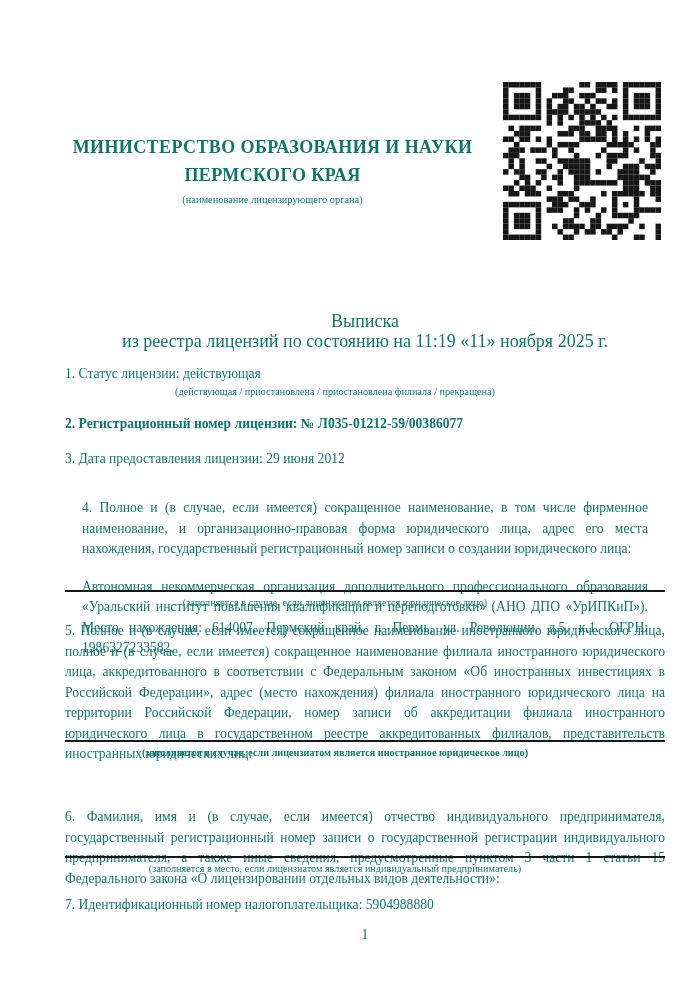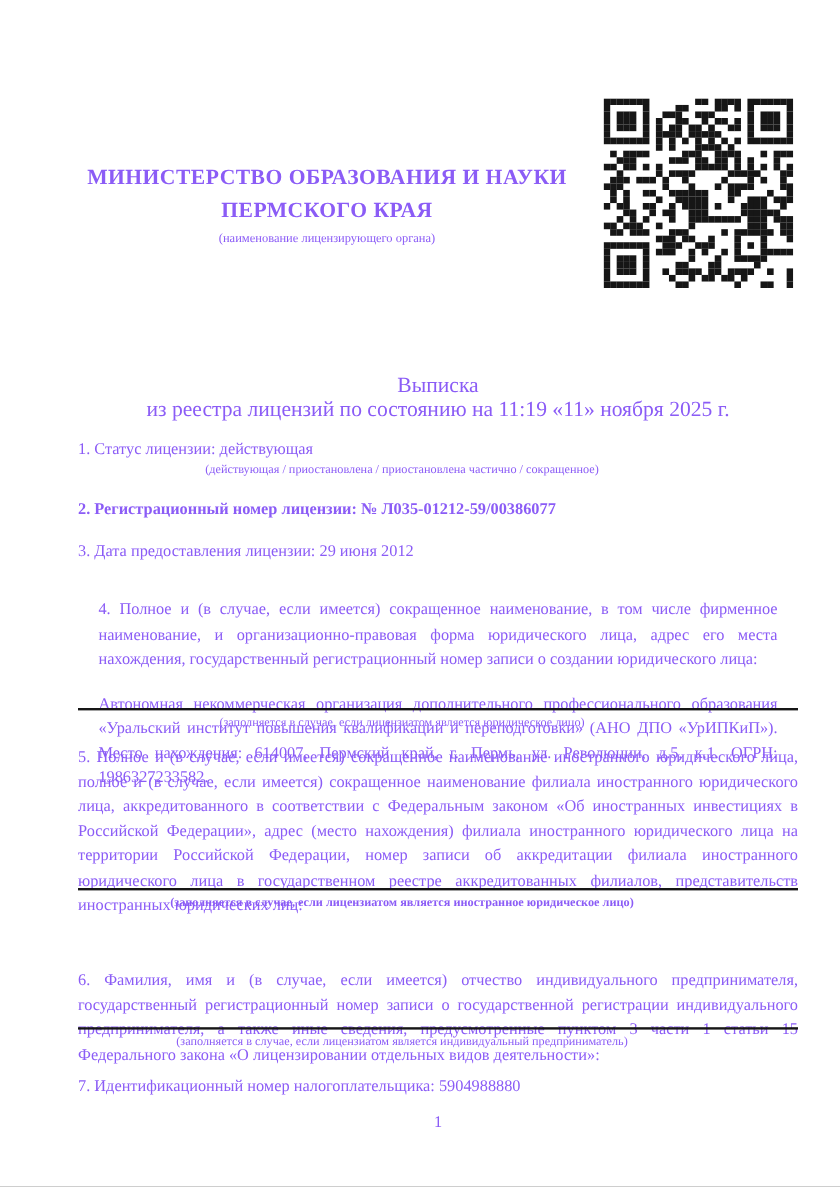--- a/index.html
+++ b/index.html
@@ -2,21 +2,21 @@
 <html lang="ru"><head>
 <meta charset="utf-8">
 <style>
   html,body { margin:0; padding:0; background:#808080; }
   .page {
     position:relative;
     width:700px; height:989px;
     margin:0 auto;
     background:#ffffff;
     font-family:"Liberation Serif", serif;
-    color:#8b5cf6;
+    color:#0f766e;
     overflow:hidden;
   }
   .abs { position:absolute; }
 
   .ministry {
     left:65px; top:133px; width:415px;
     text-align:center;
     font-weight:bold;
     font-size:18px;
     line-height:28px;
@@ -488,38 +488,38 @@
         <rect x="152.55" y="152.55" width="5.50" height="5.50" fill="#161616"></rect>
       </svg>
   </div>
 
   <div class="abs doc-title">
     <div>Выписка</div>
     <div>из реестра лицензий по состоянию на 11:19 «11» ноября 2025 г.</div>
   </div>
 
   <div class="abs body-line" style="top:364px;">1. Статус лицензии: действующая</div>
-  <div class="abs small-caption" style="top:385px;">(действующая / приостановлена / приостановлена частично / сокращенное)</div>
+  <div class="abs small-caption" style="top:385px;">(действующая / приостановлена / приостановлена филиала / прекращена)</div>
 
   <div class="abs body-line" style="top:414px;font-weight:bold;">2. Регистрационный номер лицензии: № Л035-01212-59/00386077</div>
 
   <div class="abs body-line" style="top:449px;">3. Дата предоставления лицензии: 29 июня 2012</div>
 
   <div class="abs body-line para" style="top:481px;">
     <p>4. Полное и (в случае, если имеется) сокращенное наименование, в том числе фирменное наименование, и организационно-правовая форма юридического лица, адрес его места нахождения, государственный регистрационный номер записи о создании юридического лица:</p>
     <p>Автономная некоммерческая организация дополнительного профессионального образования «Уральский институт повышения квалификации и переподготовки» (АНО ДПО «УрИПКиП»). Место нахождения: 614007, Пермский край, г. Пермь, ул. Революции, д.5, к.1. ОГРН: 1986327233582.</p>
   </div>
   <div class="abs rule" style="top:590px;"></div>
   <div class="abs small-caption" style="top:596px;">(заполняется в случае, если лицензиатом является юридическое лицо)</div>
 
   <div class="abs body-line para" style="top:621px;">5. Полное и (в случае, если имеется) сокращенное наименование иностранного юридического лица, полное и (в случае, если имеется) сокращенное наименование филиала иностранного юридического лица, аккредитованного в соответствии с Федеральным законом «Об иностранных инвестициях в Российской Федерации», адрес (место нахождения) филиала иностранного юридического лица на территории Российской Федерации, номер записи об аккредитации филиала иностранного юридического лица в государственном реестре аккредитованных филиалов, представительств иностранных юридических лиц:</div>
   <div class="abs rule" style="top:740px;"></div>
   <div class="abs small-caption" style="top:746px;font-weight:bold;">(заполняется в случае, если лицензиатом является иностранное юридическое лицо)</div>
 
   <div class="abs body-line para" style="top:774px;margin-top:33px;">6. Фамилия, имя и (в случае, если имеется) отчество индивидуального предпринимателя, государственный регистрационный номер записи о государственной регистрации индивидуального предпринимателя, а также иные сведения, предусмотренные пунктом 3 части 1 статьи 15 Федерального закона «О лицензировании отдельных видов деятельности»:</div>
   <div class="abs rule" style="top:856px;"></div>
-  <div class="abs small-caption" style="top:862px;">(заполняется в случае, если лицензиатом является индивидуальный предприниматель)</div>
+  <div class="abs small-caption" style="top:862px;">(заполняется в место, если лицензиатом является индивидуальный предприниматель)</div>
 
   <div class="abs body-line" style="top:895px;font-family:Liberation Serif, serif;">7. Идентификационный номер налогоплательщика: 5904988880</div>
 
   <div class="abs page-number">1</div>
 
 </div>
 
 </body></html>

